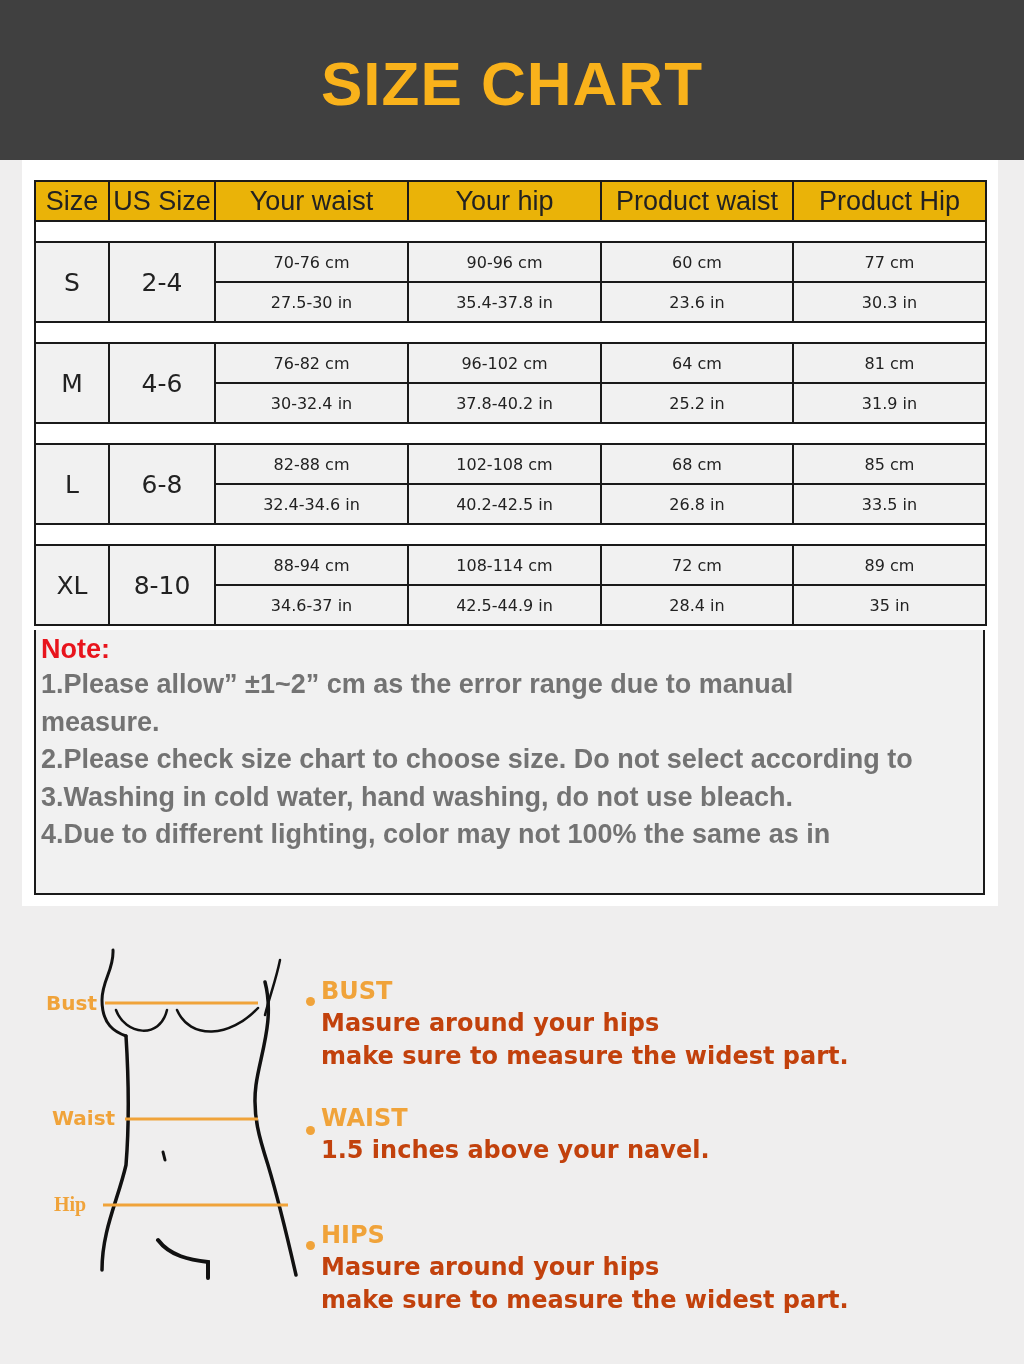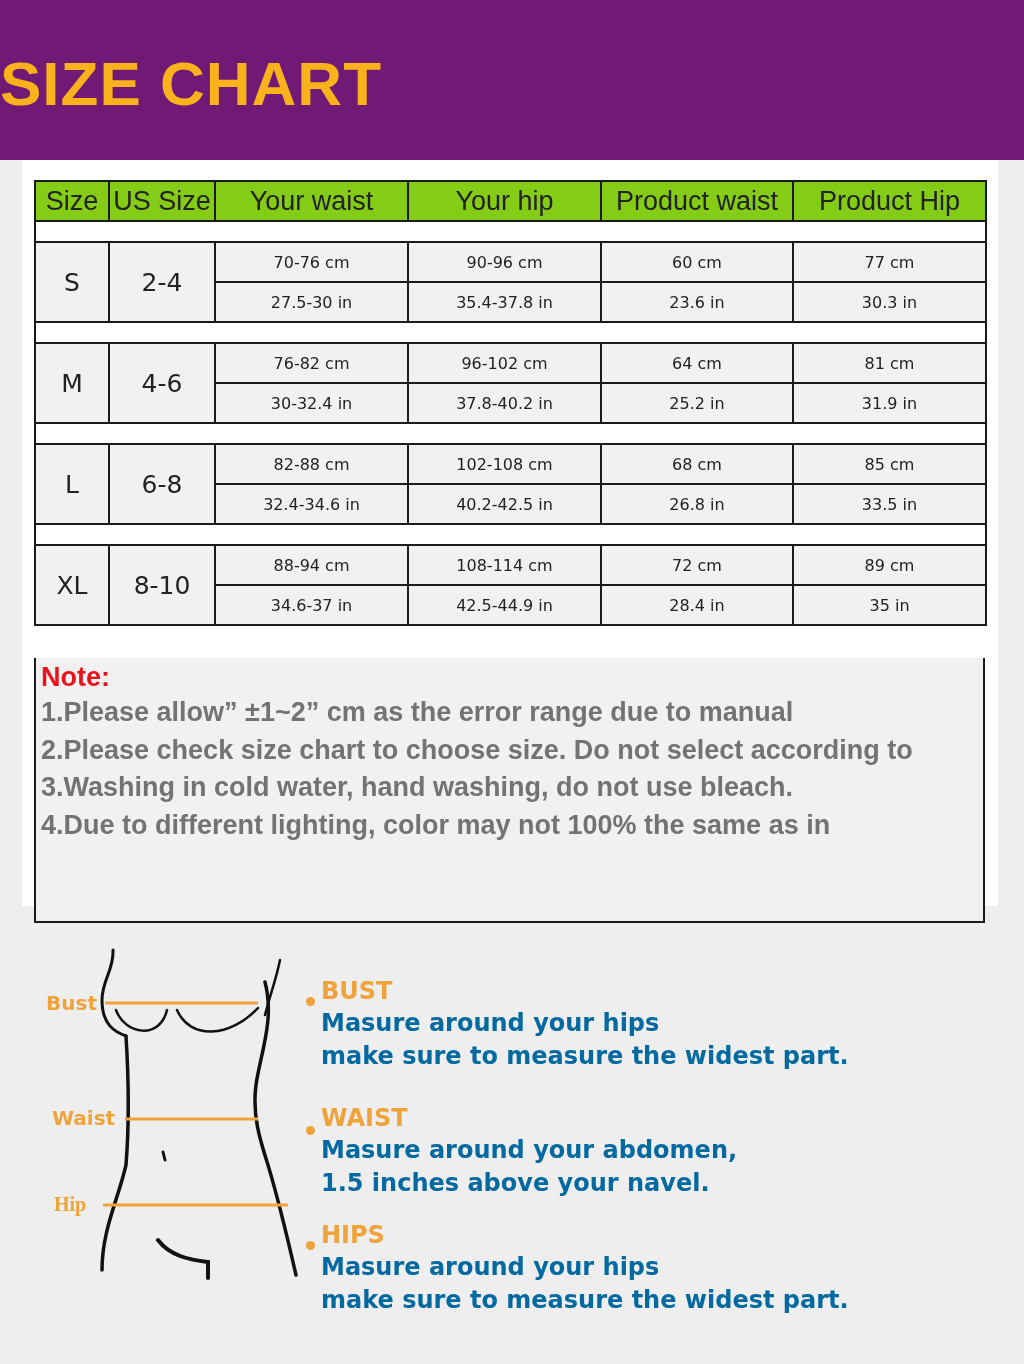--- a/index.html
+++ b/index.html
@@ -1,62 +1,61 @@
 <!DOCTYPE html>
 <html><head>
 <meta charset="utf-8">
 <style>
   * { box-sizing: border-box; margin: 0; padding: 0; }
   html, body { width: 1024px; height: 1364px; background: #efeeee; overflow: hidden; }
   body { position: relative; font-family: "DejaVu Sans", sans-serif; }
 
   .header {
     position: absolute; left: 0; top: 0; width: 1024px; height: 160px;
-    background: #701a75; display: flex; align-items: center; justify-content: flex-start;
+    background: #404040; display: flex; align-items: center; justify-content: center;
   }
   .header-title {
     color: #f9b21b; font-family: "Liberation Sans", sans-serif; font-weight: bold;
     font-size: 62px; letter-spacing: 1px; margin-top: 6px;
   }
 
   .panel {
     position: absolute; left: 22px; top: 160px; width: 976px; height: 746px;
     background: #ffffff;
   }
 
   table.size-table {
     position: absolute; left: 34px; top: 180px; width: 951px;
     border-collapse: collapse; table-layout: fixed;
     font-family: "DejaVu Sans", sans-serif; color: #222;
   }
   table.size-table td, table.size-table th {
     border: 2px solid #1a1a1a; background: #f1f1f1; text-align: center;
     font-weight: normal; font-size: 16px; height: 40px; white-space: nowrap; overflow: hidden;
   }
-  table.size-table th { font-family: "Liberation Sans", sans-serif; font-size: 27px; background: #84cc16; }
+  table.size-table th { font-family: "Liberation Sans", sans-serif; font-size: 27px; background: #eab308; }
   table.size-table tr.spacer td { background: #ffffff; height: 21px; padding: 0; font-size: 0; }
   table.size-table td.size-cell { font-size: 25px; }
 
   .note-box {
     position: absolute; left: 34px; top: 630px; width: 951px; height: 265px;
     border: 2px solid #1a1a1a; border-top: none; background: #f1f1f1;
     padding: 2px 0 0 5px;
-    margin-top: 28px;
   }
   .note-title { color: #e8141c; font-family: "Liberation Sans", sans-serif; font-weight: bold; font-size: 27px; line-height: 34px; }
   .note-line { color: #737373; font-family: "Liberation Sans", sans-serif; font-weight: bold; font-size: 27px; line-height: 37.5px; }
 
   .figure { position: absolute; left: 30px; top: 940px; width: 280px; height: 340px; }
   .fig-label { position: absolute; color: #f0a33a; font-weight: bold; font-size: 20px; font-family: "DejaVu Sans", sans-serif; }
 
   .guide { position: absolute; left: 305px; top: 975px; width: 560px; }
   .guide-item { position: relative; padding-left: 16px; }
   .guide-dot { position: absolute; left: 1px; width: 9px; height: 9px; border-radius: 50%; background: #f0a33a; }
   .guide-title { color: #f0a33a; font-weight: bold; font-size: 24px; line-height: 32px; font-family: "DejaVu Sans", sans-serif; }
-  .guide-text { color: #0369a1; font-weight: bold; font-size: 24px; line-height: 33px; font-family: "DejaVu Sans", sans-serif; }
+  .guide-text { color: #c2410c; font-weight: bold; font-size: 24px; line-height: 33px; font-family: "DejaVu Sans", sans-serif; }
 </style>
 </head>
 <body>
 
 <div class="header">
   <div class="header-title">SIZE CHART</div>
 </div>
 
 <div class="panel"></div>
 
@@ -149,20 +148,21 @@
     <td>42.5-44.9  in</td>
     <td>28.4 in</td>
     <td>35 in</td>
   </tr>
 </tbody>
   </table>
 
 <div class="note-box">
   <div class="note-title">Note:</div>
   <div class="note-line">1.Please allow”  ±1~2”  cm as the error range due to manual</div>
+  <div class="note-line">measure.</div>
   <div class="note-line">2.Please check size chart to choose size. Do not select according to</div>
   <div class="note-line">3.Washing in cold water, hand washing, do not use bleach.</div>
   <div class="note-line">4.Due to different lighting, color may not 100% the same as in</div>
 </div>
 
 <div class="figure">
   <svg width="280" height="340" viewBox="0 0 280 340">
     <g fill="none" stroke="#111" stroke-linecap="round">
       <path d="M83 10 C 84 30, 72 40, 72 60 C 72 85, 85 92, 96 96" stroke-width="3"></path>
       <path d="M96 96 C 100 160, 98 200, 96 225 C 88 260, 72 290, 72 330" stroke-width="3.5"></path>
@@ -187,21 +187,20 @@
 <div class="guide">
   <div class="guide-item" style="height:127px;">
     <span class="guide-dot" style="top:22px;"></span>
     <div class="guide-title">BUST</div>
     <div class="guide-text">Masure around your hips</div>
     <div class="guide-text">make sure to measure the widest part.</div>
   </div>
   <div class="guide-item" style="height:117px;">
     <span class="guide-dot" style="top:24px;"></span>
     <div class="guide-title">WAIST</div>
-    <div class="guide-text">Masure around your abdomen,</div>
     <div class="guide-text">1.5 inches above your navel.</div>
   </div>
   <div class="guide-item">
     <span class="guide-dot" style="top:22px;"></span>
     <div class="guide-title">HIPS</div>
     <div class="guide-text">Masure around your hips</div>
     <div class="guide-text">make sure to measure the widest part.</div>
   </div>
 </div>
 

